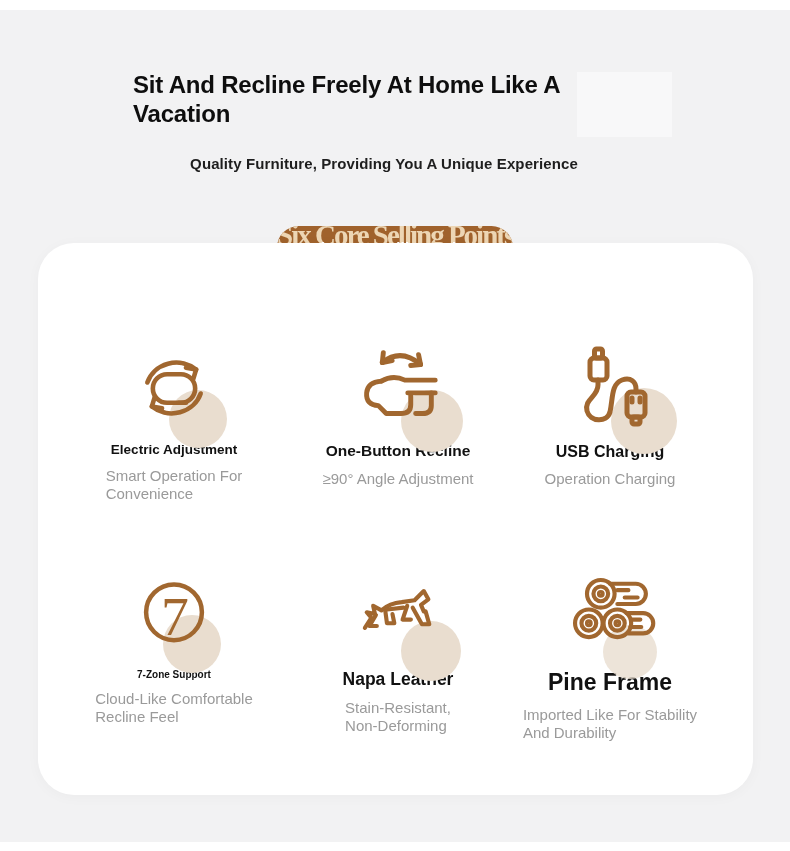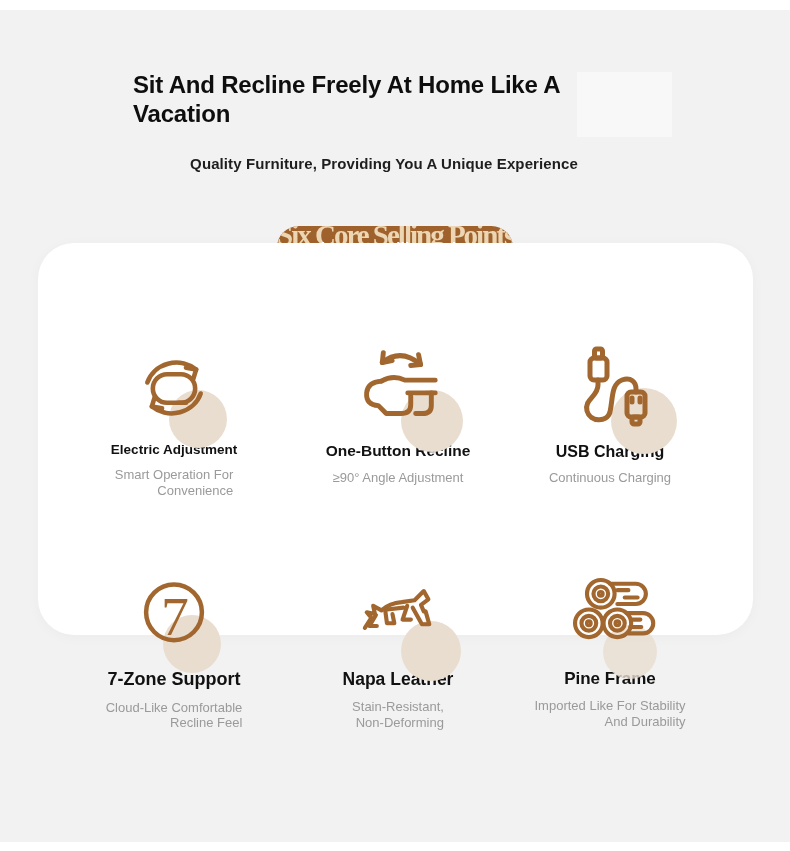--- a/index.html
+++ b/index.html
@@ -39,21 +39,21 @@
     font-family:"Liberation Serif", serif; font-weight:bold;
     font-size:29px; letter-spacing:-2px;
     color:#f3e0c0; opacity:0.92; filter:blur(0.6px);
     pointer-events:none;
   }
   .badge-label {
     position:relative; z-index:2;
     font-size:15px; font-weight:bold; color:#ffffff; letter-spacing:0.2px;
   }
   .card {
-    position:absolute; left:38px; top:233px; width:715px; height:392px;
+    position:absolute; left:38px; top:233px; width:715px; height:552px;
     background:#ffffff; border-radius:36px;
     box-shadow:0 2px 14px rgba(0,0,0,0.03);
   }
   .feature {
     position:absolute; width:210px; text-align:center;
   }
   .f1 { left:31px;  top:95px;  }
   .f2 { left:255px; top:95px;  }
   .f3 { left:467px; top:95px;  }
   .f4 { left:31px;  top:322px; }
@@ -72,26 +72,26 @@
   .f4 .icon-halo { width:58px; height:58px; right:58px; bottom:-8px;  }
   .f5 .icon-halo { width:60px; height:60px; right:42px; bottom:-16px; }
   .f6 .icon-halo { width:54px; height:54px; right:58px; bottom:-14px; opacity:0.8; }
   .icon-wrap svg { position:relative; z-index:1; }
   .f-title {
     font-weight:bold; color:#111111; letter-spacing:0; line-height:1.2;
   }
   .f1 .f-title { font-size:13.5px; }
   .f2 .f-title { font-size:15.5px; }
   .f3 .f-title { font-size:16px;   }
-  .f4 .f-title { font-size:18px;   }
+  .f4 .f-title { font-size:10px;   }
   .f5 .f-title { font-size:17.5px; }
-  .f6 .f-title { font-size:17px; }
+  .f6 .f-title { font-size:23px; }
   .f-sub {
-    margin-top:9px; display:inline-block; text-align:right;
-    font-size:13px; color:#9a9a9a; line-height:1.2;
+    margin-top:9px; display:inline-block; text-align:left;
+    font-size:15px; color:#9a9a9a; line-height:1.2;
     white-space:pre-line; letter-spacing:0;
   }
   .bottom-strip {
     position:absolute; left:0; top:832px; width:790px; height:19px;
     background:#ffffff;
   }
 </style>
 </head>
 <body>
 
@@ -154,21 +154,21 @@
         <svg width="100" height="100" viewBox="0 0 100 100" fill="none" stroke="#a1672f" stroke-width="5" stroke-linecap="round" stroke-linejoin="round">
           <rect x="30" y="20" width="17" height="22" rx="4"></rect>
           <rect x="34.5" y="11" width="8" height="9" rx="2"></rect>
           <path d="M38,42 l0,5 c0,12 -14,14 -11,26 c3,11 20,12 23,1 c3,-13 1,-28 12,-32 c9,-3 14,2 14,9 l0,3"></path>
           <rect x="67" y="54" width="18" height="25" rx="4"></rect>
           <path d="M72,60 l0,4 M80,60 l0,4"></path>
           <rect x="72" y="79" width="8" height="7" rx="2"></rect>
         </svg>
       </div>
       <div class="f-title">USB Charging</div>
-      <div class="f-sub">Continuous Charging</div>
+      <div class="f-sub">Operation Charging</div>
     </div>
 
     <div class="feature f4">
       <div class="icon-wrap">
         <span class="icon-halo"></span>
         <svg width="90" height="90" viewBox="0 0 100 100" fill="none">
           <circle cx="50" cy="47" r="31" stroke="#a1672f" stroke-width="5"></circle>
           <text x="51" y="72" text-anchor="middle" font-family="Liberation Serif, serif" font-size="62" fill="#a1672f">7</text>
         </svg>
       </div>

